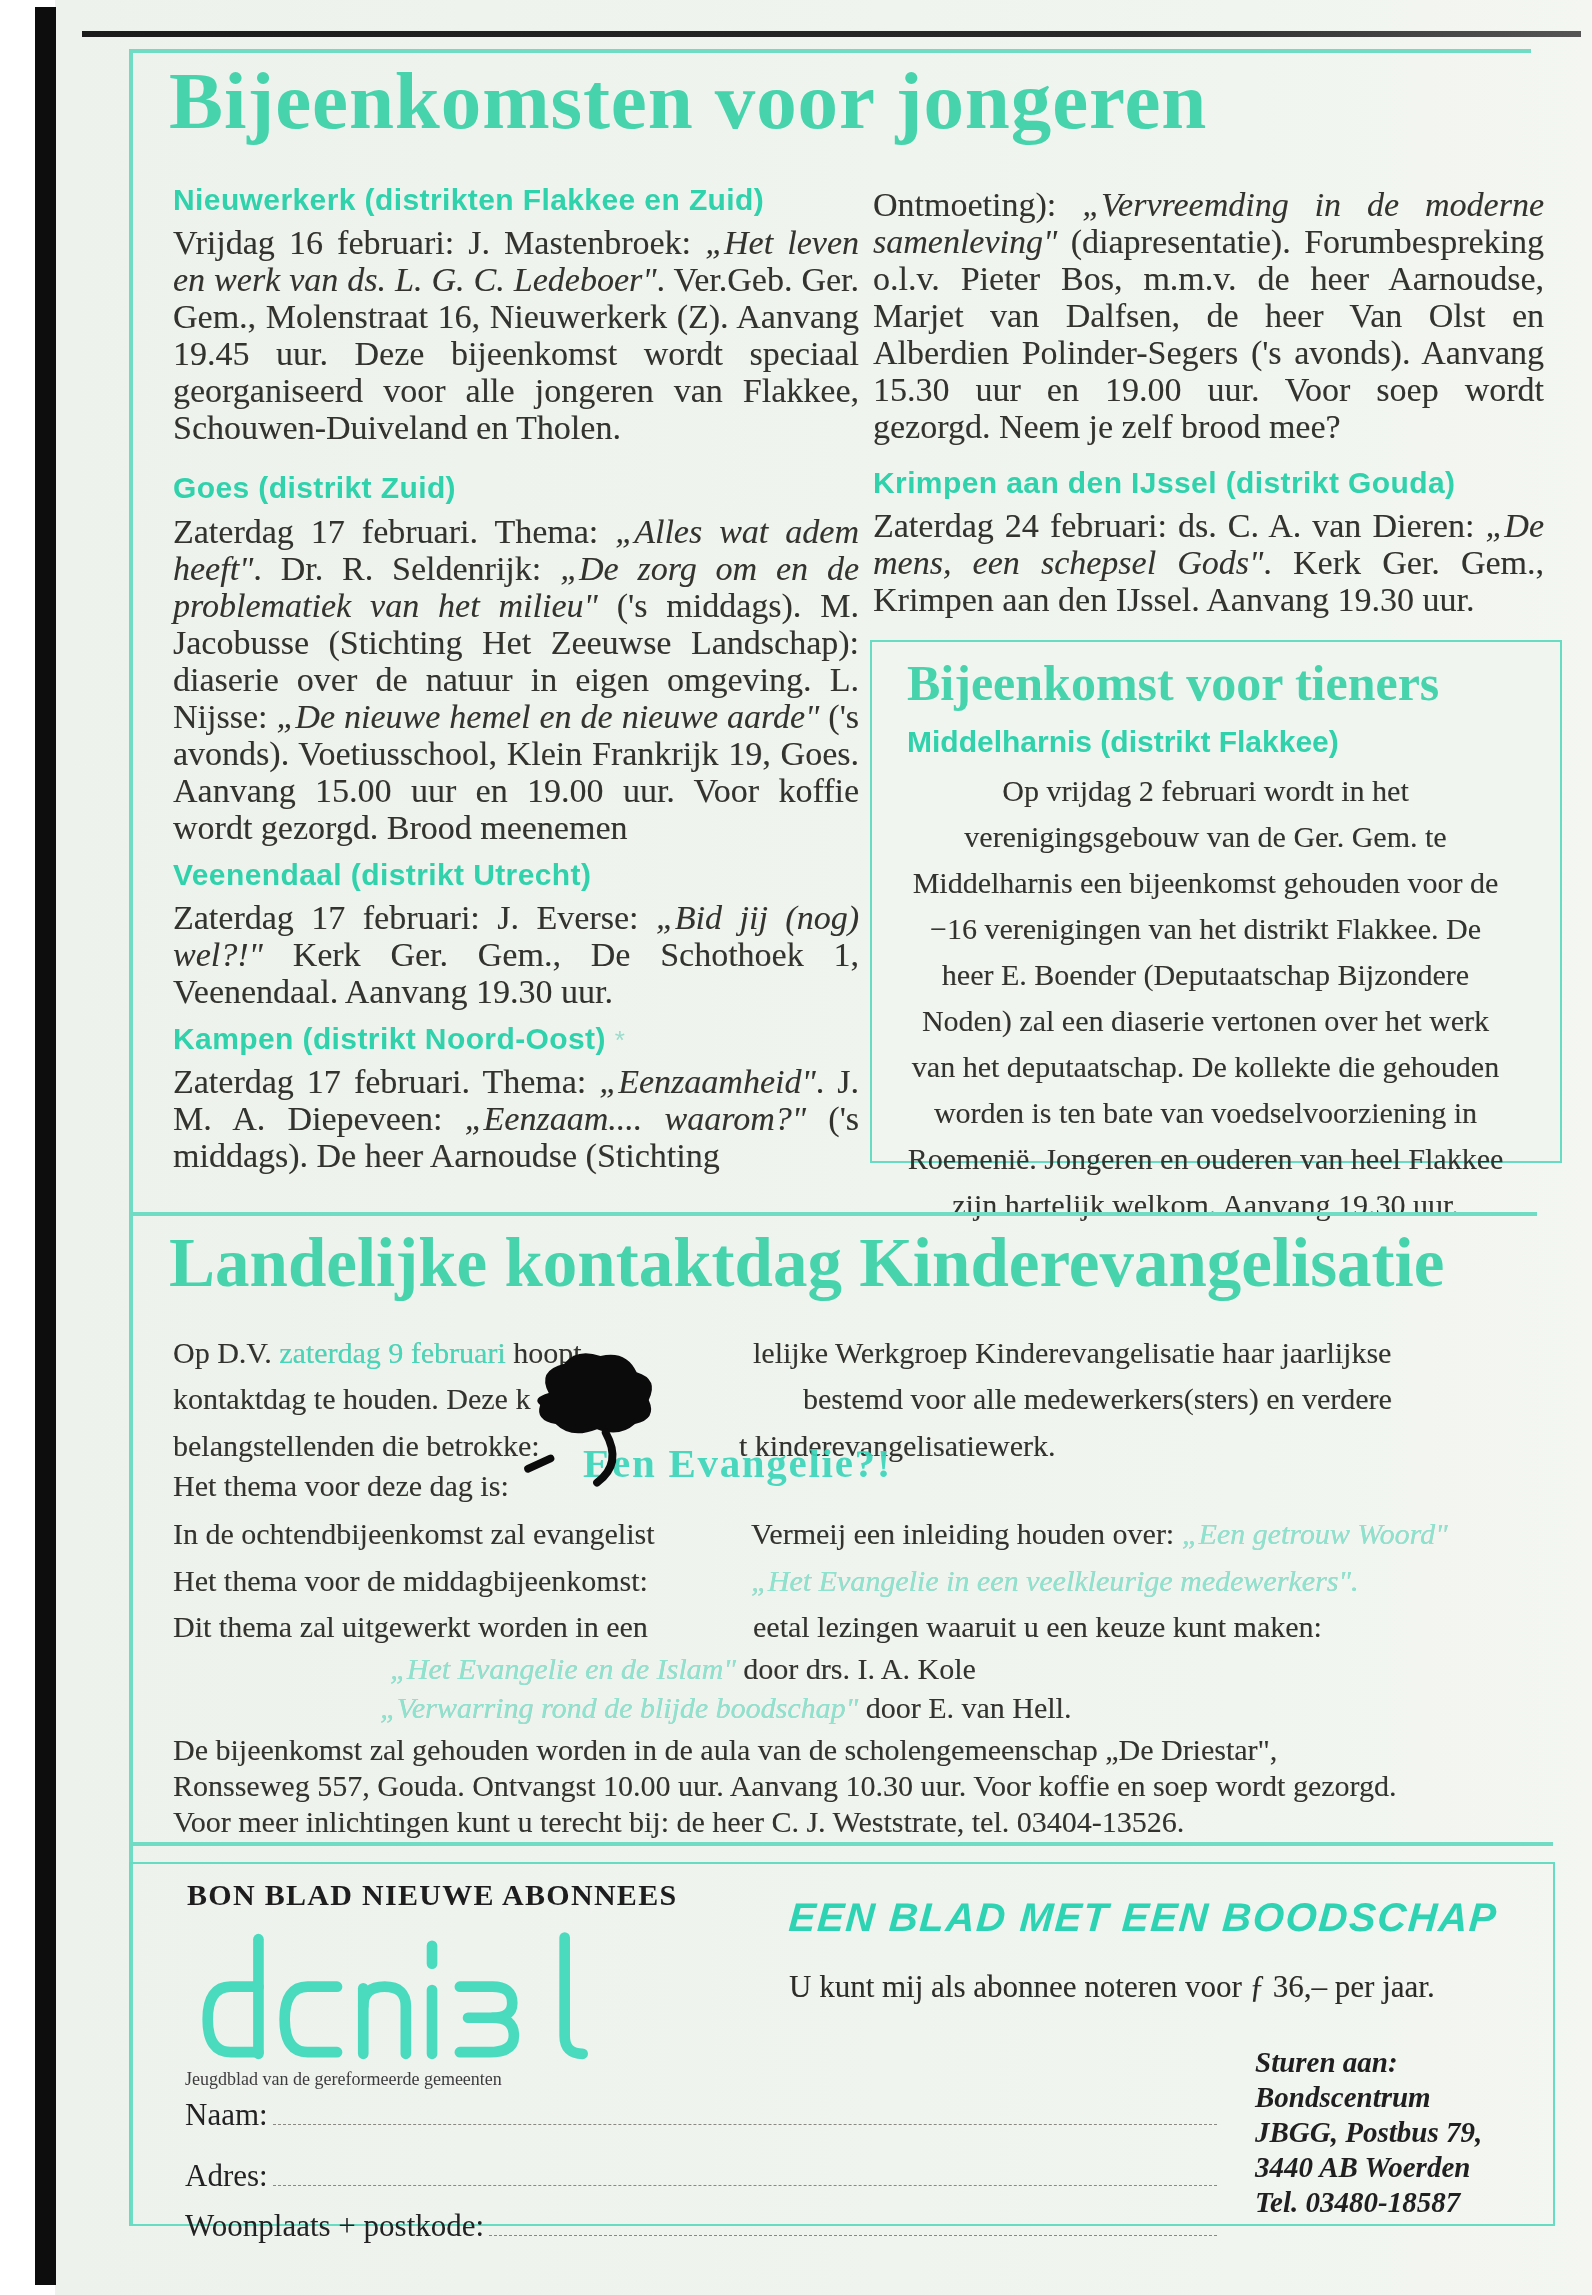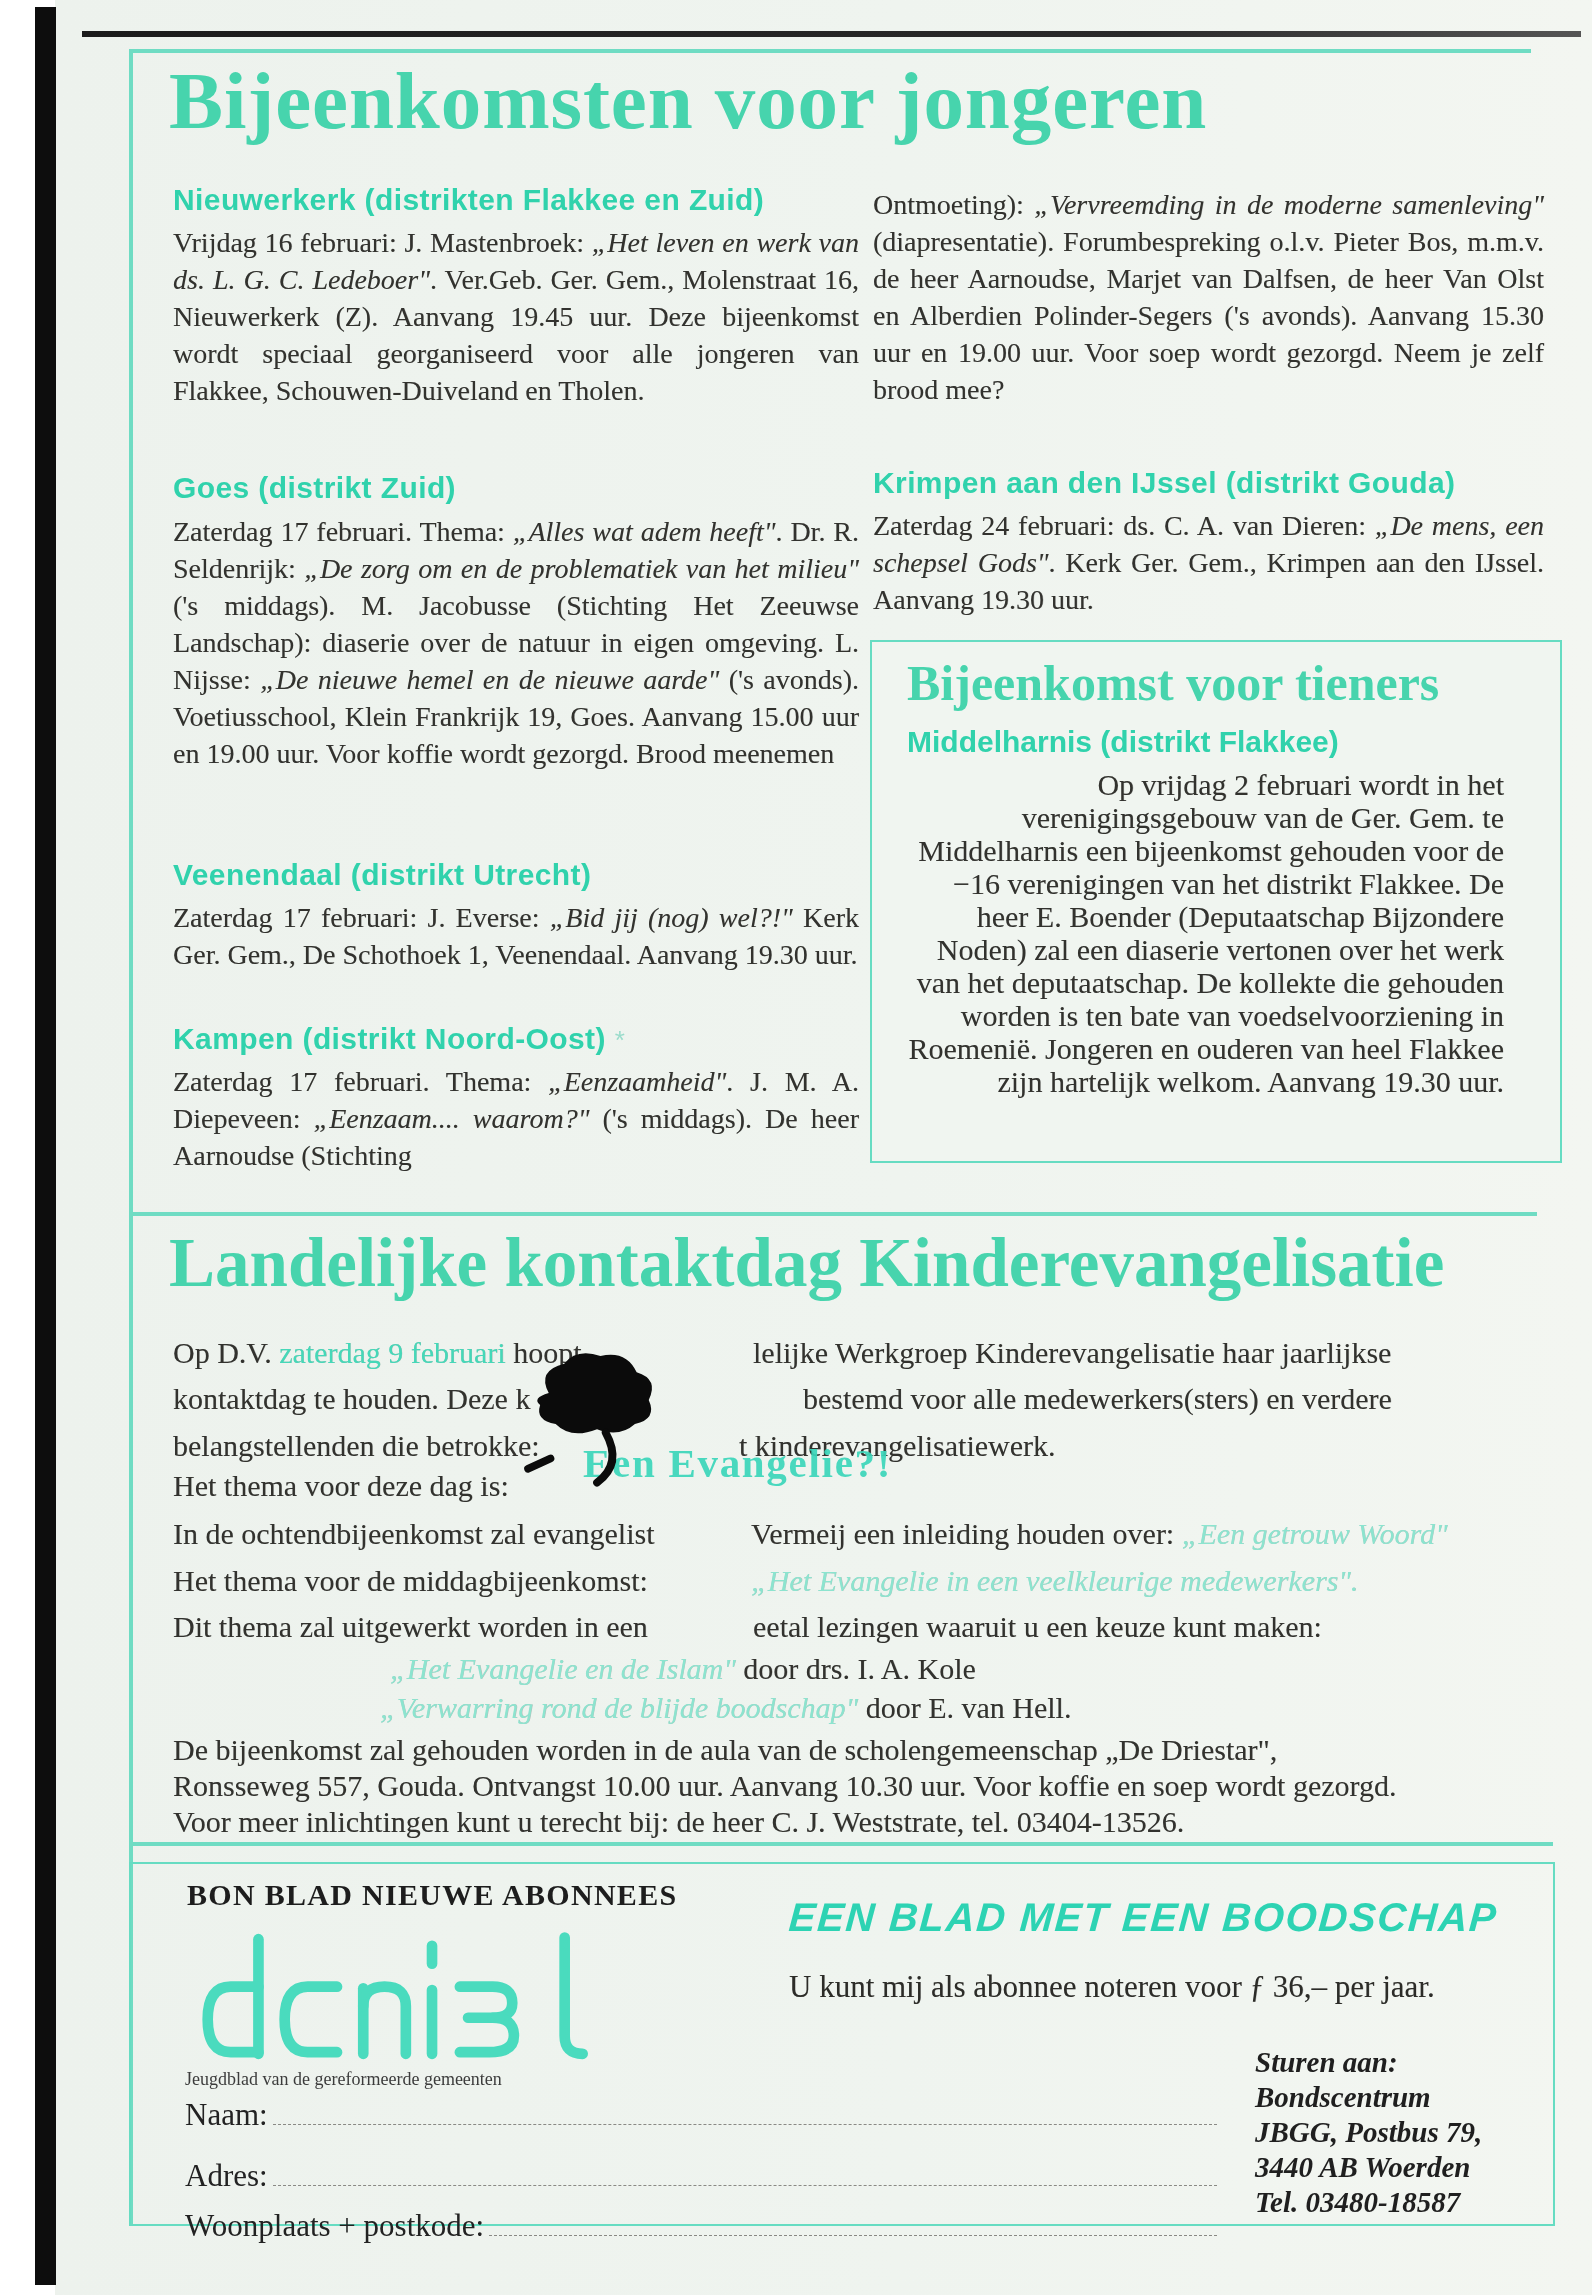--- a/index.html
+++ b/index.html
@@ -13,38 +13,38 @@
   .teal-line{position:absolute;background:#6fdcc3;}
   .frame-top{left:131px;top:49px;width:1400px;height:4.3px;}
   .frame-left{left:129px;top:49px;width:3.5px;height:2177px;}
   .sep-1{left:129px;top:1212px;width:1408px;height:3.5px;}
   .sep-2{left:129px;top:1842px;width:1424px;height:3.5px;}
 
   .main-title{position:absolute;left:169px;top:55px;font-size:81px;font-weight:700;
               color:#47d4ad;letter-spacing:0.9px;white-space:nowrap;}
   .h-sans{position:absolute;font-family:"Liberation Sans",sans-serif;font-weight:700;
           font-size:30px;color:#30d2ac;letter-spacing:0.4px;white-space:nowrap;}
-  .p{position:absolute;font-size:28px;line-height:37px;color:#32322e;text-align:justify;
+  .p{position:absolute;font-size:34px;line-height:37px;color:#32322e;text-align:justify;
      text-shadow:0.3px 0.3px 0.5px rgba(60,60,60,.3);}
   .seg-i{font-style:italic;}
   .seg-teal{color:#45d8b8;}
   .seg-teal_i{color:#8ce4cf;font-style:italic;}
   .h-mark{color:#9adccb;font-weight:400;font-size:26px;}
 
   .left-col{left:173px;width:686px;}
   .right-col{left:873px;width:671px;}
 
   .tieners-box{position:absolute;left:870px;top:640px;width:692px;height:523px;
                border:2.6px solid #66dcc2;box-sizing:border-box;background:#f0f5f0;}
   .tieners-title{position:absolute;left:35px;top:12px;font-size:50px;font-weight:700;
                  color:#47d4ad;white-space:nowrap;}
   .tieners-head{position:absolute;left:35px;top:83px;font-family:"Liberation Sans",sans-serif;
                 font-weight:700;font-size:30px;color:#30d2ac;white-space:nowrap;}
   .tieners-body{position:absolute;left:35px;top:126px;width:597px;font-size:30px;
-                line-height:33px;color:#32322e;text-align:right;
+                line-height:46px;color:#32322e;text-align:center;
                 text-shadow:0.3px 0.3px 0.5px rgba(60,60,60,.3);}
 
   .kd-title{position:absolute;left:169px;top:1224px;font-size:69px;font-weight:700;
             color:#47d4ad;white-space:nowrap;}
   .kd-line{position:absolute;font-size:30px;color:#32322e;white-space:nowrap;
            text-shadow:0.3px 0.3px 0.5px rgba(60,60,60,.3);}
   .theme-callout{position:absolute;left:583px;top:1439px;font-size:41px;font-weight:700;
                  color:#3cd6ba;letter-spacing:1.7px;white-space:nowrap;opacity:.92;}
   .ink-blot{position:absolute;left:516px;top:1343px;width:181px;height:181px;}
 

